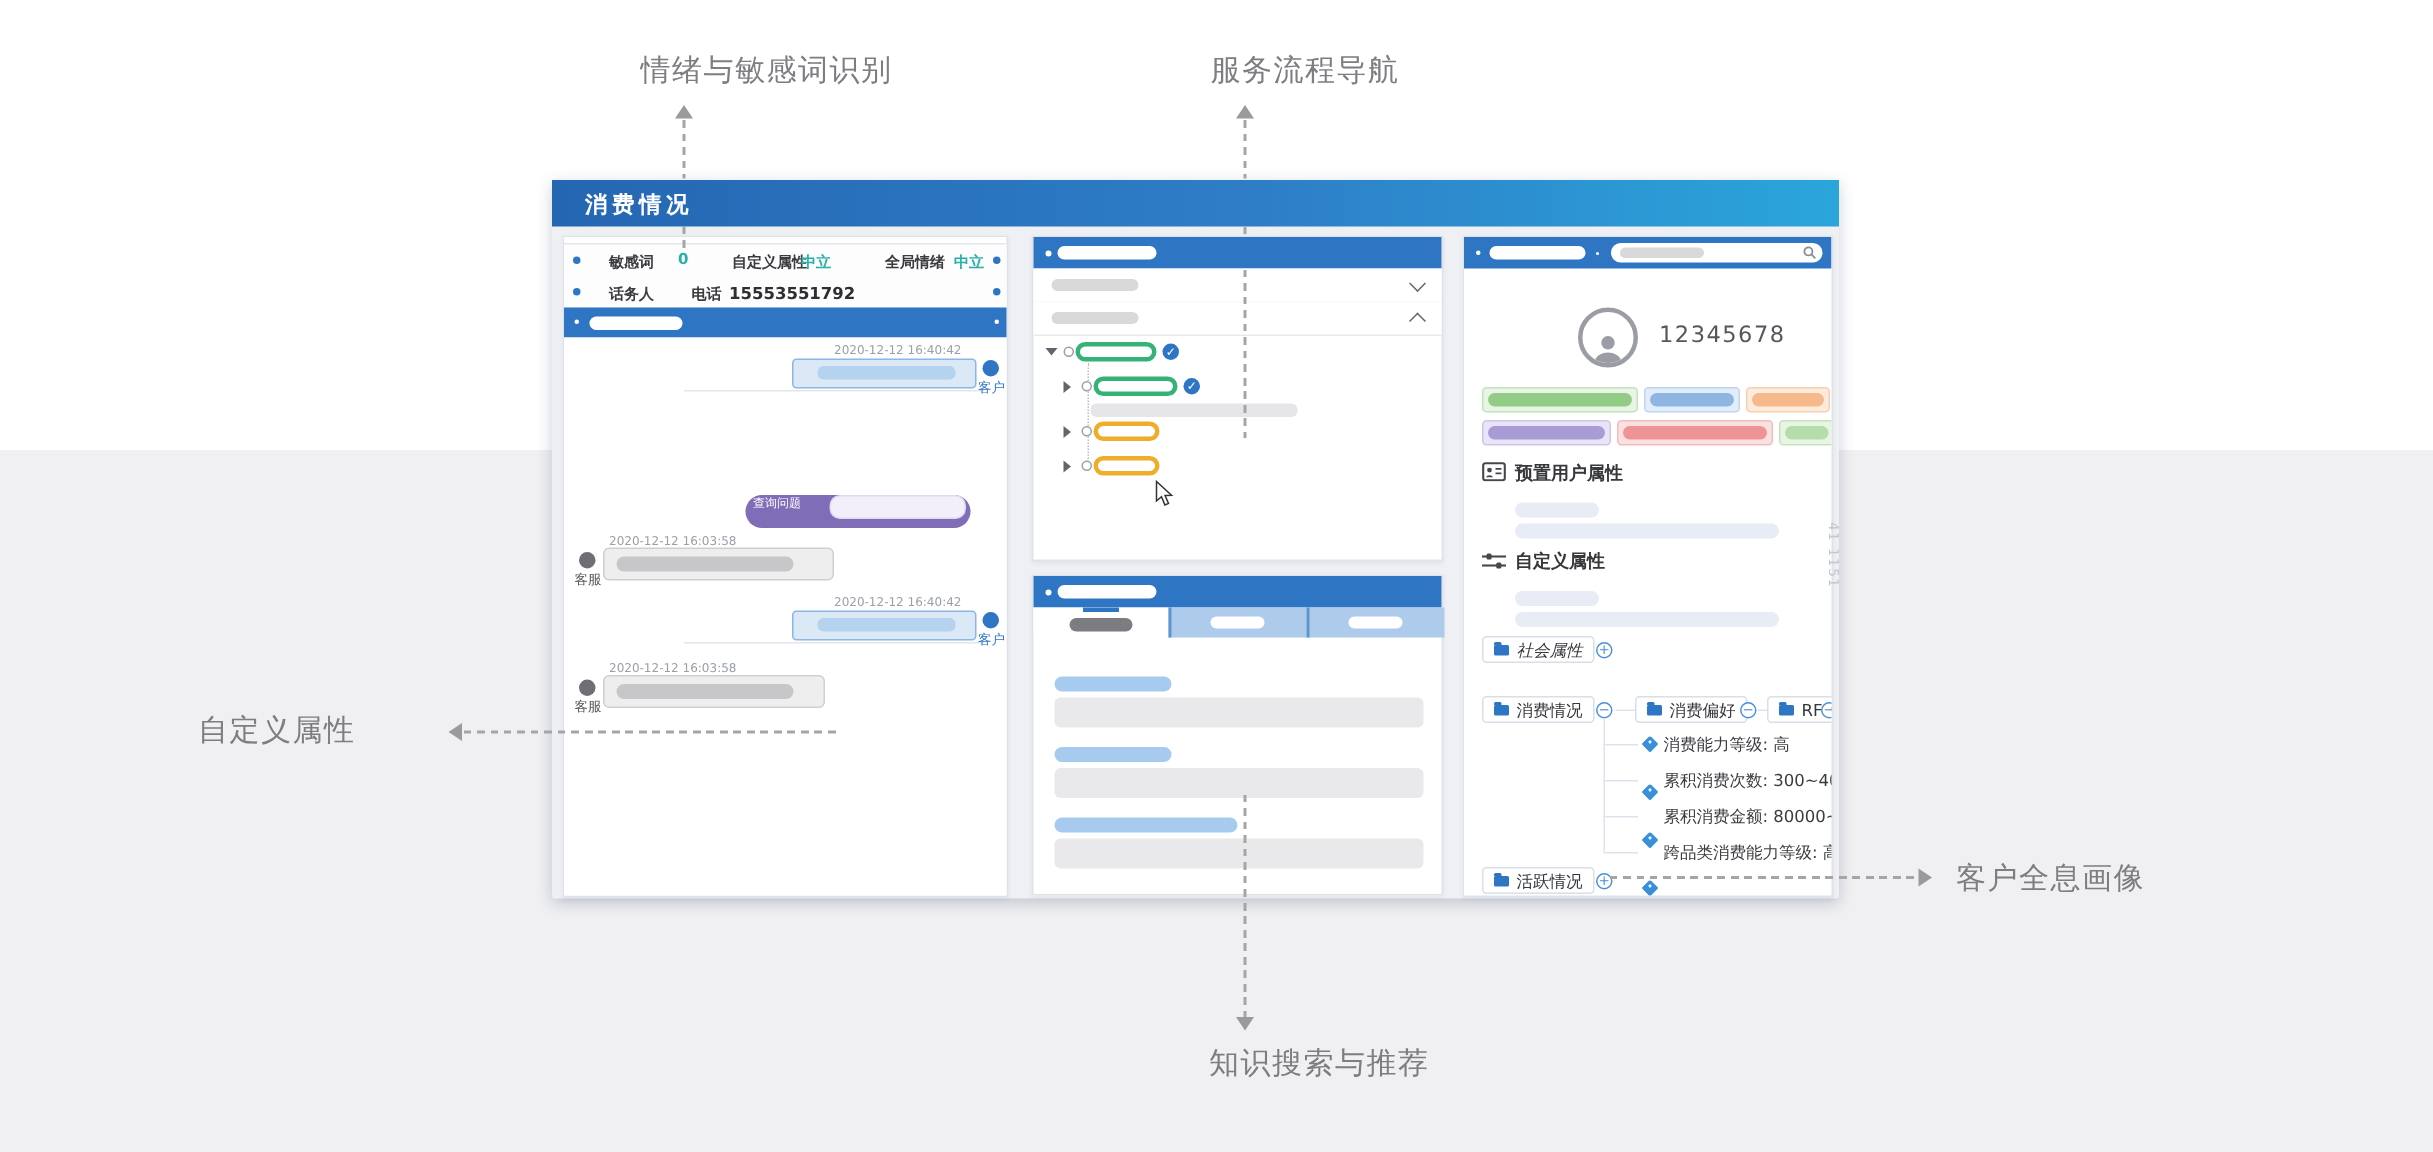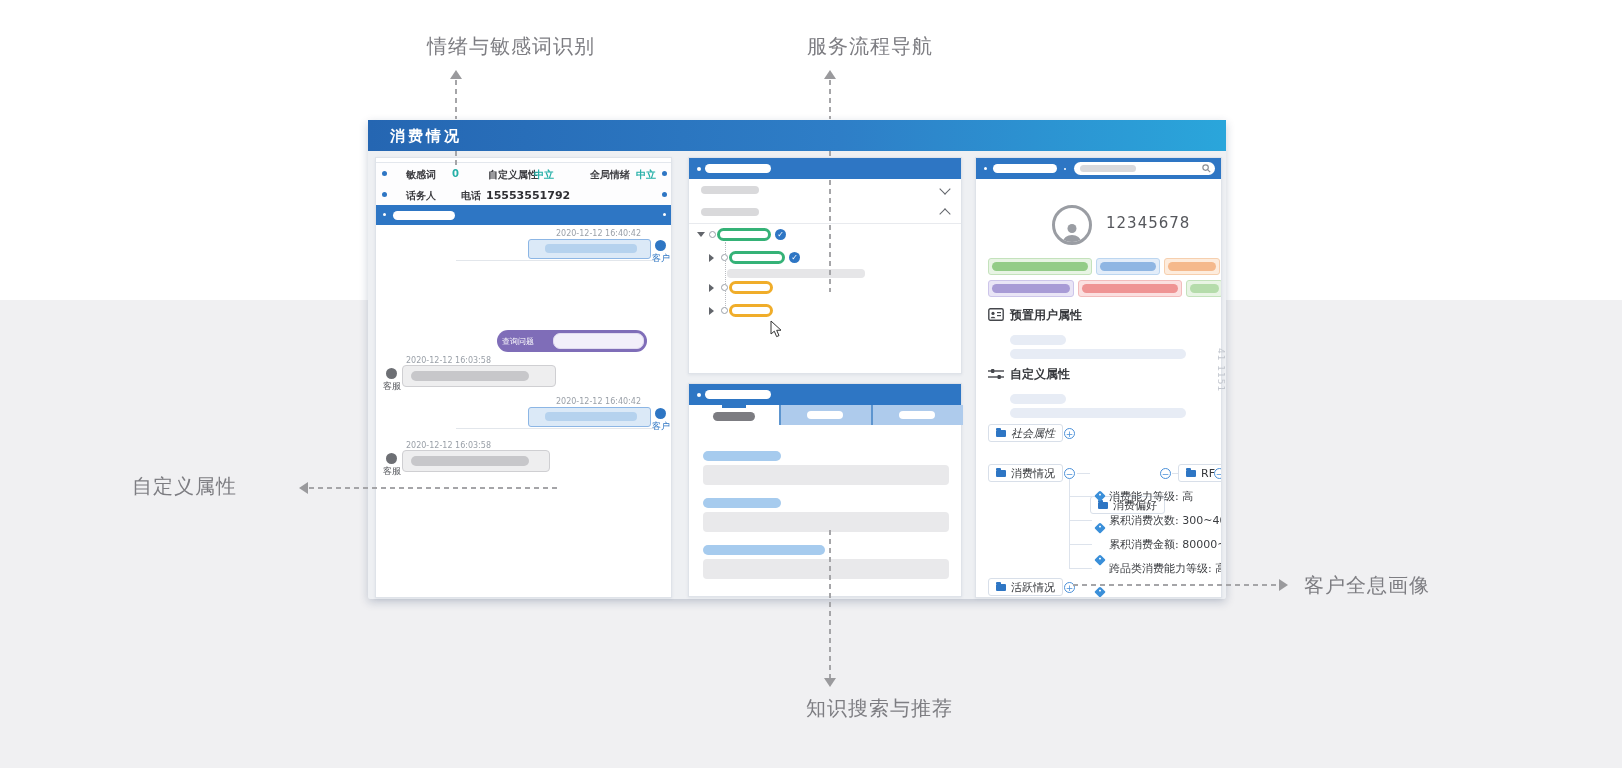--- a/index.html
+++ b/index.html
@@ -57,21 +57,21 @@
   .bubble-c{height:18px;background:#dbe9f7;border:1px solid #8cb6e5;border-radius:3px;}
   .bubble-c .ph{position:absolute;left:16px;top:4px;width:92px;height:9px;background:#b5d2ee;border-radius:4px;}
   .bubble-a{height:20px;background:#eeeeef;border:1px solid #cfcfd2;border-radius:4px;}
   .bubble-a .ph{position:absolute;left:8px;top:5px;width:118px;height:10px;background:#c7c7ca;border-radius:5px;}
   .av-c{width:11px;height:11px;border-radius:50%;background:#2e76c4;}
   .av-a{width:11px;height:11px;border-radius:50%;background:#6d6f74;}
   .av-lbl-c{font-size:9px;color:#2e76c4;white-space:nowrap;}
   .av-lbl-a{font-size:9px;color:#55575c;white-space:nowrap;}
   .msg-line{height:1px;background:#e2e6eb;}
   #suggestion{left:121px;top:105px;width:150px;height:22px;background:#7f6db8;border-radius:11px;
-              display:flex;align-items:center;box-sizing:border-box;padding:0 3px 0 5px;gap:15px;}
+              display:flex;box-sizing:border-box;padding:0 3px 0 5px;gap:15px;}
   #suggestion-tag{color:#fff;font-size:8px;white-space:nowrap;margin-right:4px;}
   #suggestion-field{flex:1;height:14px;background:#f2effa;border:1px solid #e0daf0;border-radius:7px;}
 
   
   #flow-panel{left:320px;top:37px;width:274px;height:217px;}
   .collapse-row{left:0;right:0;height:22px;border-bottom:1px solid #e8eaee;background:#fff;}
   #flow-row-a{top:21px;} #flow-row-b{top:43px;}
   .chev{width:7px;height:7px;border-right:1.6px solid #62656b;border-bottom:1.6px solid #62656b;}
   .chev-down{transform:rotate(45deg);} .chev-up{transform:rotate(-135deg);}
   .caret-down{width:0;height:0;border-left:4px solid transparent;border-right:4px solid transparent;border-top:5px solid #62656b;}
@@ -354,21 +354,21 @@
       <span class="tbox-lbl">社会属性</span>
     </div>
     <div class="abs circ-op" style="left:88px;top:270px;">+</div>
 
     <div class="tbox" style="left:12px;top:306px;text-align:right;">
       <span class="folder"></span>
       <span class="tbox-lbl">消费情况</span>
     </div>
     <div class="abs circ-op" style="left:88px;top:310px;">−</div>
     <div class="abs tline" style="left:101px;top:315px;width:13px;height:1px;"></div>
-    <div class="tbox" style="left:114px;top:306px;margin-top:32px;">
+    <div class="tbox" style="left:114px;top:306px;">
       <span class="folder"></span>
       <span class="tbox-lbl">消费偏好</span>
     </div>
     <div class="abs circ-op" style="left:184px;top:310px;">−</div>
     <div class="abs tline" style="left:196px;top:315px;width:6px;height:1px;"></div>
     <div class="tbox" style="left:202px;top:306px;">
       <span class="folder"></span>
       <span class="tbox-lbl">RFM</span>
     </div>
     <div class="abs circ-op" style="left:238px;top:310px;">−</div>

